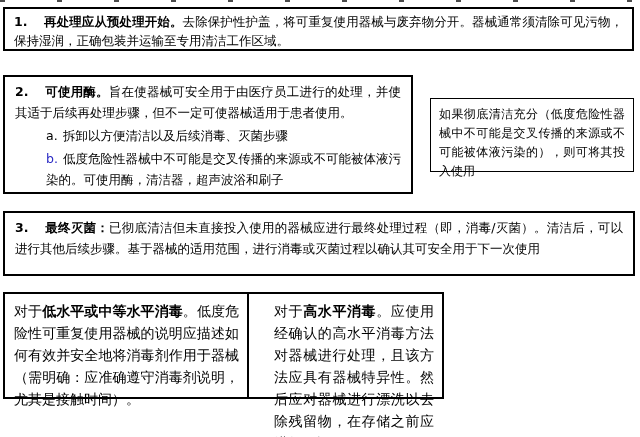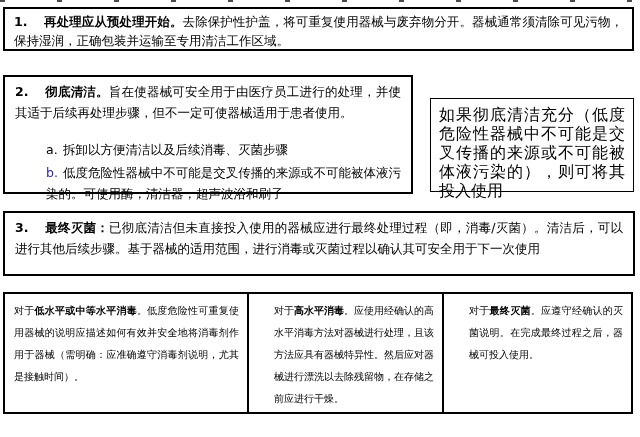--- a/index.html
+++ b/index.html
@@ -7,54 +7,54 @@
     position:relative; width:640px; height:437px; background:#ffffff;
     font-family:"DejaVu Sans", sans-serif; color:#000; overflow:hidden;
   }
   .top-dashes {
     position:absolute; top:0; left:0; width:640px; height:2px;
     background:repeating-linear-gradient(to right, #4a4a4a 0 5px, transparent 5px 57px);
   }
   .box { position:absolute; border:2px solid #000; background:#fff; box-sizing:border-box; }
   .box1 { left:3px; top:7px;  width:631px; height:44px;  padding:3px 9px;  font-size:12.5px; line-height:19px; }
   .box2 { left:3px; top:75px; width:410px; height:119px; padding:4px 10px; font-size:12.5px; line-height:21px; }
-  .sidebox { left:430px; top:98px; width:204px; height:94px; border-width:1px; padding:6px 8px; font-size:16px; line-height:19px; }
+  .sidebox { left:430px; top:98px; width:204px; height:74px; border-width:1px; padding:6px 8px; font-size:12px; line-height:19px; }
   .box3 { left:3px; top:211px; width:632px; height:65px; padding:4px 10px; font-size:12.5px; line-height:21px; }
   .bottom-row { position:absolute; left:3px; top:292px; height:137px; display:flex; }
   .cell {
     border:2px solid #000; box-sizing:border-box; background:#fff;
-    padding:6px 8px 0 9px; font-size:10px; line-height:22px; height:122px;
+    padding:6px 8px 0 9px; font-size:14px; line-height:22px; height:107px;
   }
   .cell + .cell { margin-left:-2px;padding-left:25px; }
   .cell1 { width:246px; }
   .cell2 { width:197px; }
   .cell3 { width:191px; }
   .para { margin:0; text-align:justify; }
   .num  { font-weight:bold; display:inline-block; width:30px; }
   .lead { font-weight:bold; }
   .lead2 { font-weight:bold; }
-  .list { margin:16px 0 0 0; padding-left:31px; }
+  .list { margin:2px 0 0 0; padding-left:31px; }
   .list-item { margin-top:2px; text-align:justify; }
   .marker { display:inline-block; width:17px; }
   .marker-a { color:#000000; }
   .marker-b { color:#2a2ac4; }
 </style>
 </head>
 <body>
 
 <div class="page">
 
   <div class="top-dashes"></div>
 
   <div class="box box1">
     <p class="para"><span class="num">1.</span><span class="lead">再处理应从预处理开始。</span><span>去除保护性护盖，将可重复使用器械与废弃物分开。器械通常须清除可见污物，保持湿润，正确包装并运输至专用清洁工作区域。</span></p>
   </div>
 
   <div class="box box2">
-    <p class="para"><span class="num">2.</span><span class="lead">彻底清洁。</span><span>旨在使器械可安全用于由医疗员工进行的处理，并使其适于后续再处理步骤，但不一定可使器械适用于患者使用。</span></p>
+    <p class="para"><span class="num">2.</span><span class="lead">可使用酶。</span><span>旨在使器械可安全用于由医疗员工进行的处理，并使其适于后续再处理步骤，但不一定可使器械适用于患者使用。</span></p>
     <div class="list">
       <div class="list-item"><span class="marker marker-a">a.</span><span>拆卸以方便清洁以及后续消毒、灭菌步骤</span></div>
       <div class="list-item"><span class="marker marker-b">b.</span><span>低度危险性器械中不可能是交叉传播的来源或不可能被体液污染的。可使用酶，清洁器，超声波浴和刷子</span></div>
     </div>
   </div>
 
   <div class="box sidebox">
     <p class="para">如果彻底清洁充分（低度危险性器械中不可能是交叉传播的来源或不可能被体液污染的），则可将其投入使用</p>
   </div>
 
@@ -62,18 +62,15 @@
     <p class="para"><span class="num">3.</span><span class="lead">最终灭菌：</span><span>已彻底清洁但未直接投入使用的器械应进行最终处理过程（即，消毒/灭菌）。清洁后，可以进行其他后续步骤。基于器械的适用范围，进行消毒或灭菌过程以确认其可安全用于下一次使用</span></p>
   </div>
 
   <div class="bottom-row">
     <div class="cell cell1">
       <p class="para"><span>对于</span><span class="lead2">低水平或中等水平消毒</span><span>。低度危险性可重复使用器械的说明应描述如何有效并安全地将消毒剂作用于器械（需明确：应准确遵守消毒剂说明，尤其是接触时间）。</span></p>
     </div>
     <div class="cell cell2">
       <p class="para"><span>对于</span><span class="lead2">高水平消毒</span><span>。应使用经确认的高水平消毒方法对器械进行处理，且该方法应具有器械特异性。然后应对器械进行漂洗以去除残留物，在存储之前应进行干燥。</span></p>
     </div>
-    <div class="cell cell3">
-      <p class="para"><span>对于</span><span class="lead2">最终灭菌</span><span>。应遵守经确认的灭菌说明。在完成最终过程之后，器械可投入使用。</span></p>
-    </div>
   </div>
 
 </div>
 
 </body></html>

